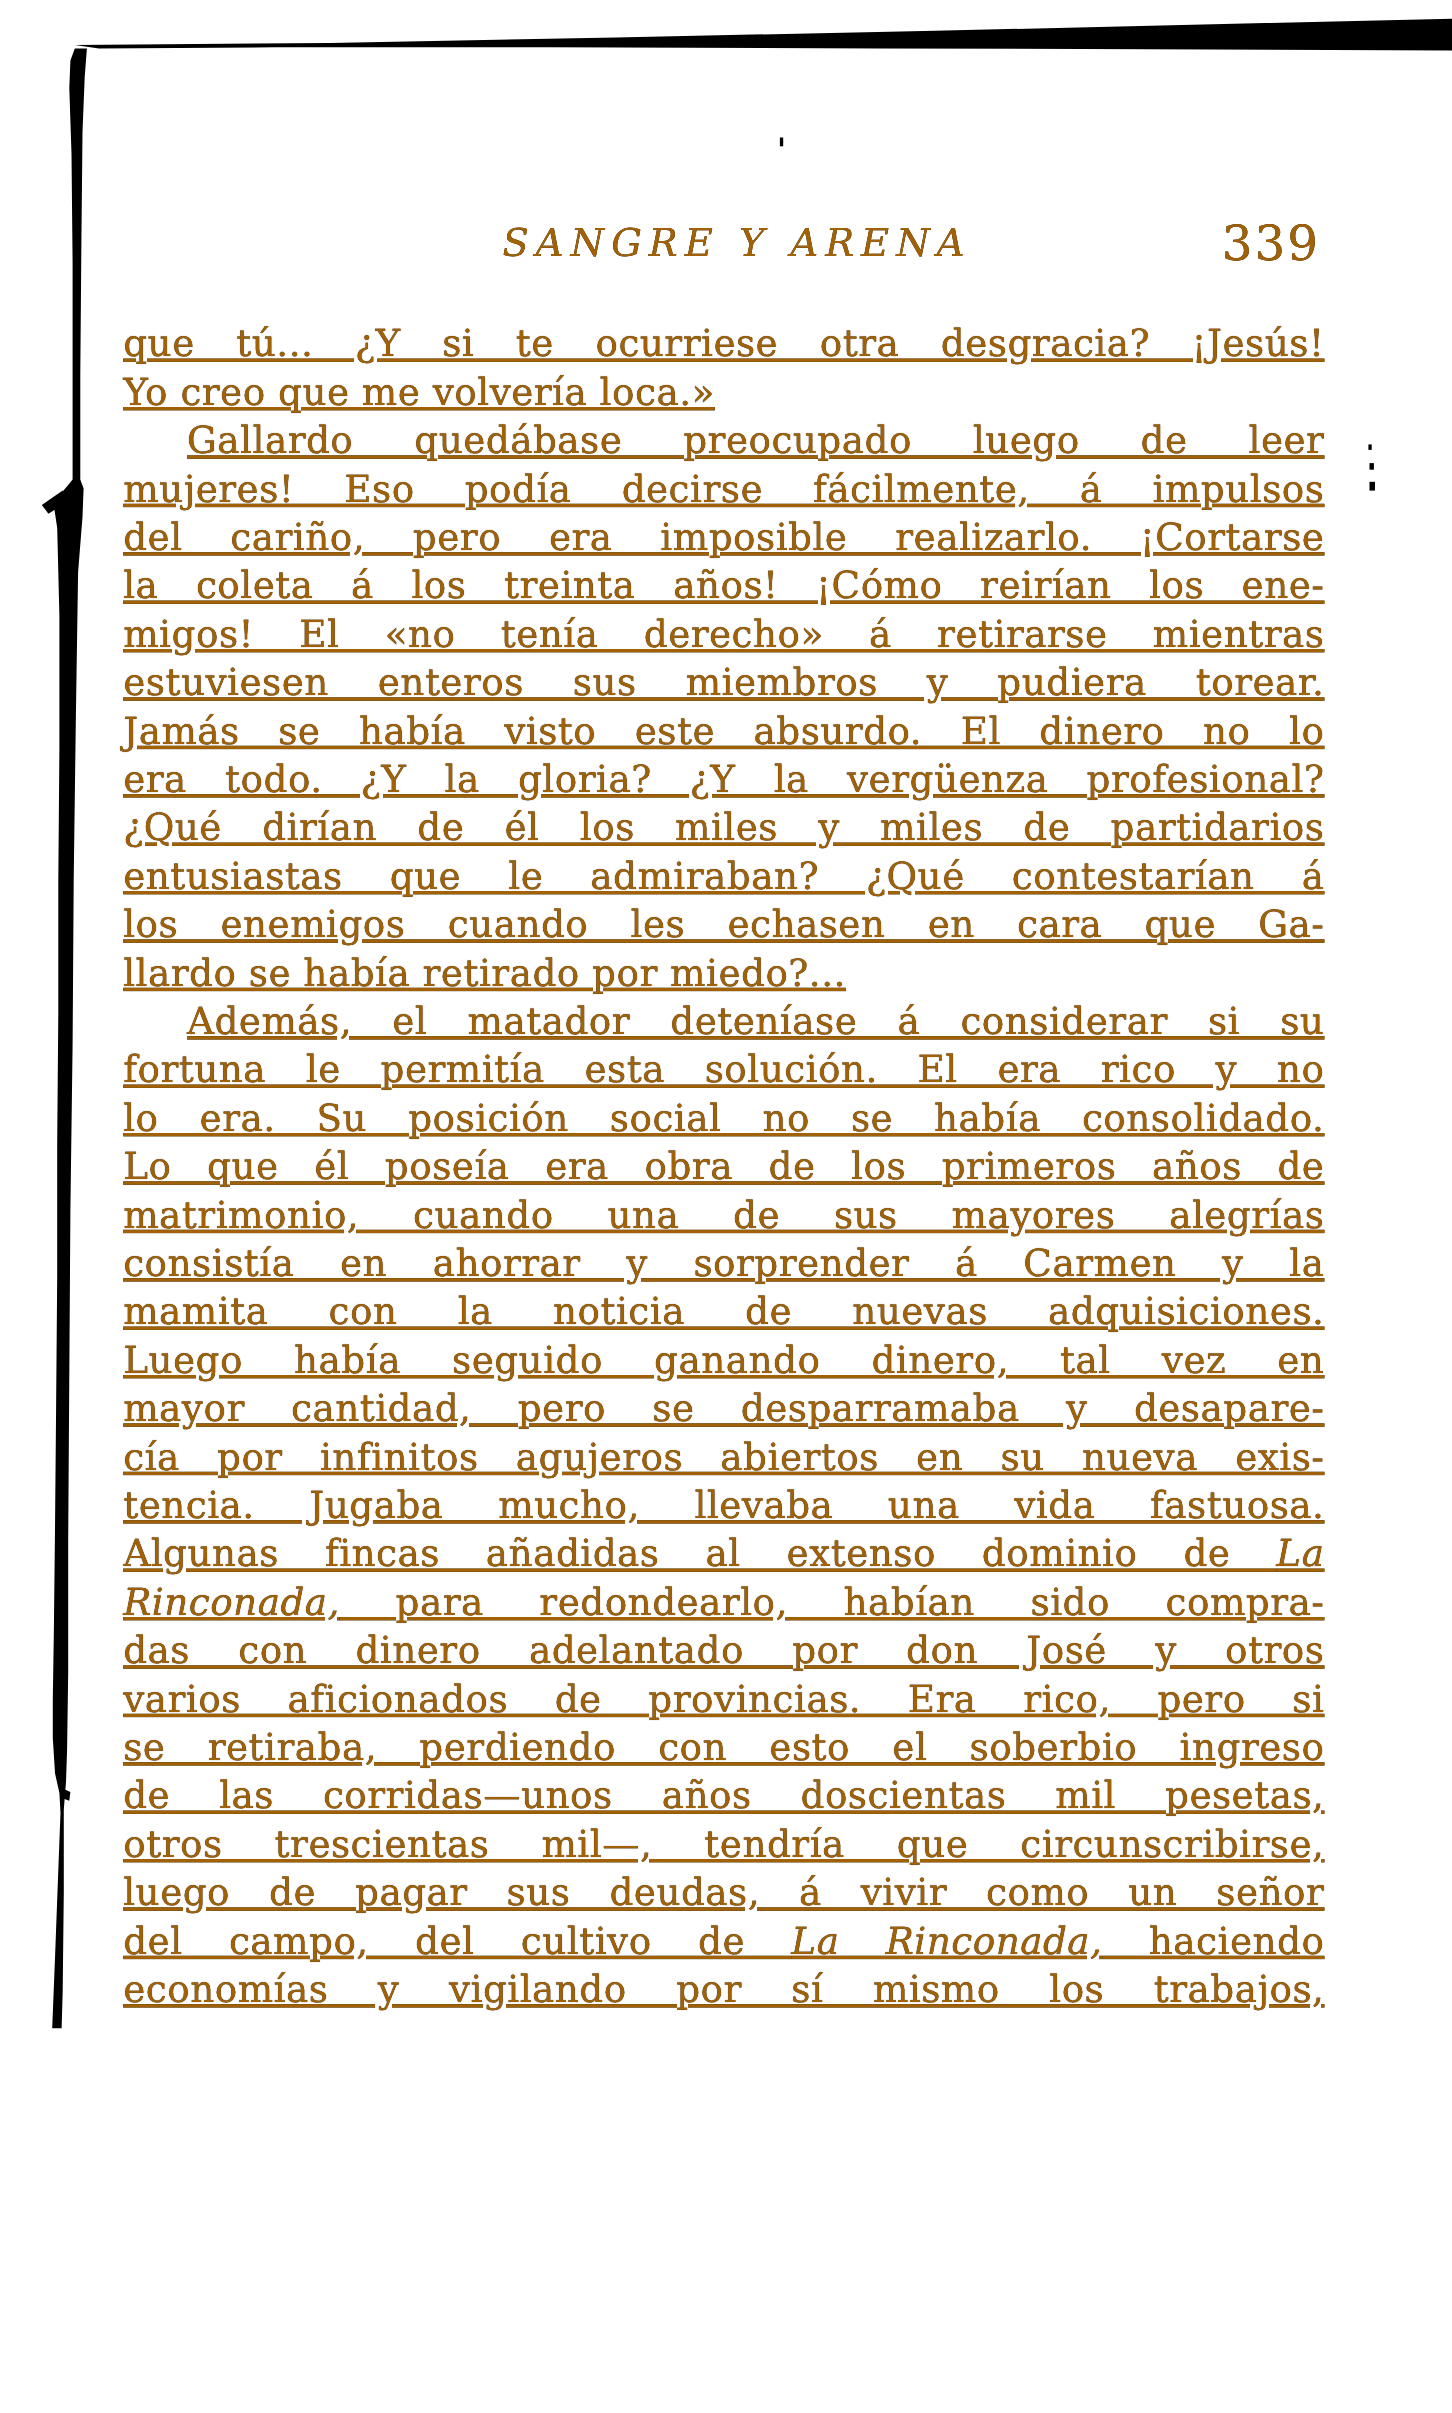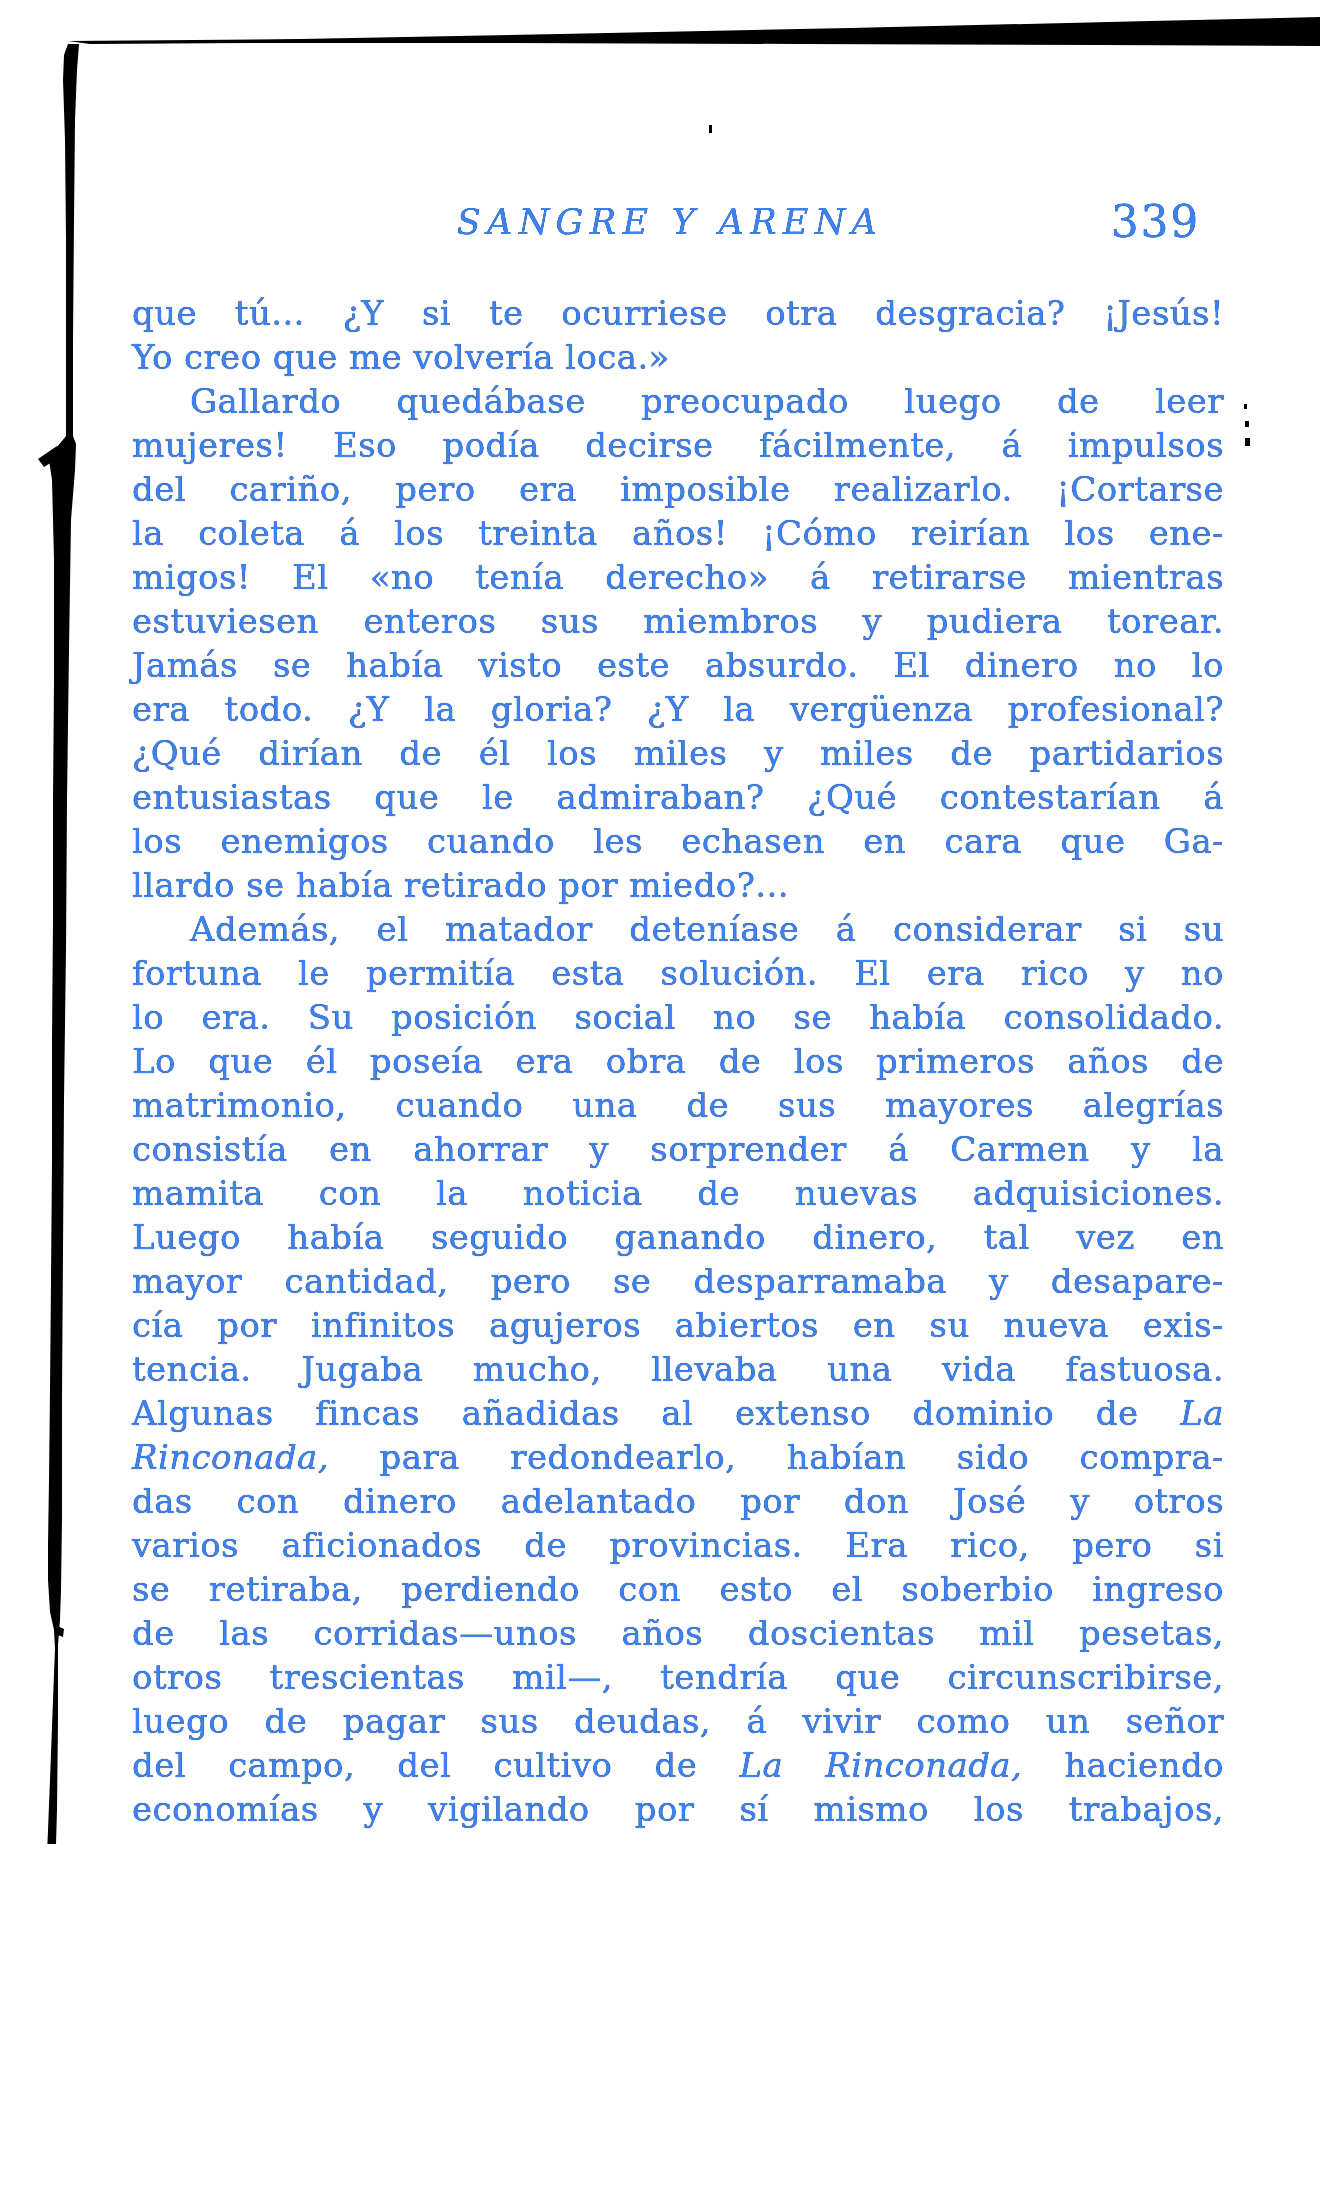--- a/index.html
+++ b/index.html
@@ -3,21 +3,21 @@
 <meta charset="utf-8">
 <style>
   html, body { margin: 0; padding: 0; background: #ffffff; }
   .page {
     position: relative;
     width: 1320px;
     height: 1844px;
     background: #ffffff;
     overflow: hidden;
     font-family: "DejaVu Serif", "Liberation Serif", serif;
-    color: #3b82f6;
+    color: #a16207;
   }
   .artifacts {
     position: absolute;
     left: 0; top: 0;
     width: 1320px; height: 2194px;
     pointer-events: none;
   }
   .running-head {
     position: absolute;
     left: 124px;
@@ -39,27 +39,28 @@
     position: absolute;
     right: 16px;
     top: 0;
     font-size: 44px;
     line-height: 52px;
     letter-spacing: 0.04em;
     text-shadow: 0 0 0.6px #000;
   }
   .body-text {
     position: absolute;
-    left: 132px;
+    left: 112px;
     top: 291px;
     width: 1092px;
     font-size: 34px;
     line-height: 44px;
     letter-spacing: 0.012em;
     text-shadow: 0 0 0.7px #000;
+    text-decoration: underline;
   }
   .body-text .line {
     height: 44px;
     white-space: nowrap;
     text-align: justify;
     text-align-last: justify;
     overflow: visible;
   }
   .body-text .line.end { text-align-last: left; }
   .body-text .line.indent { text-indent: 58px; }

